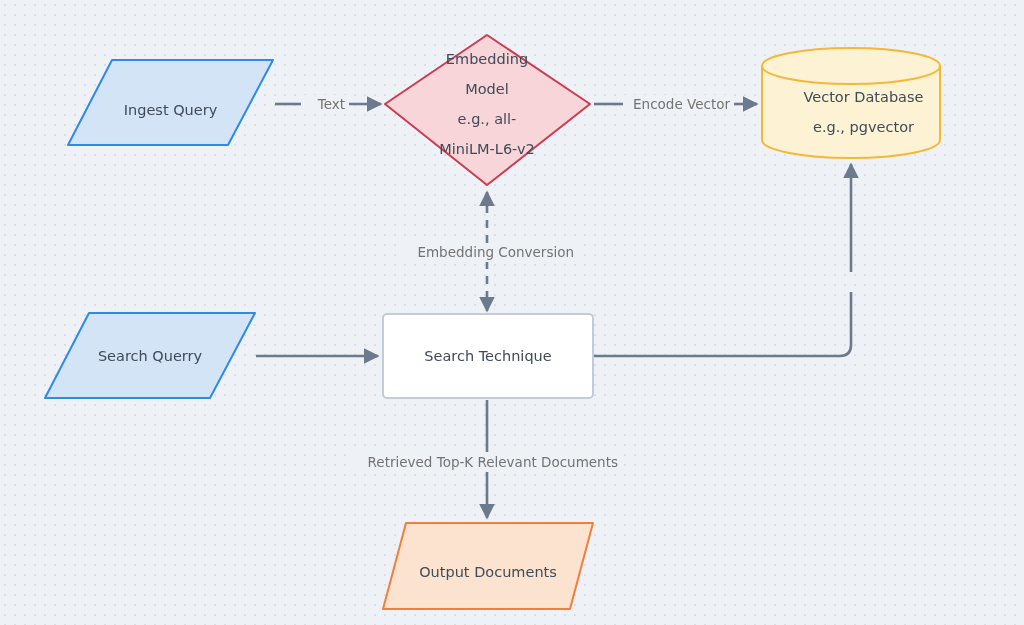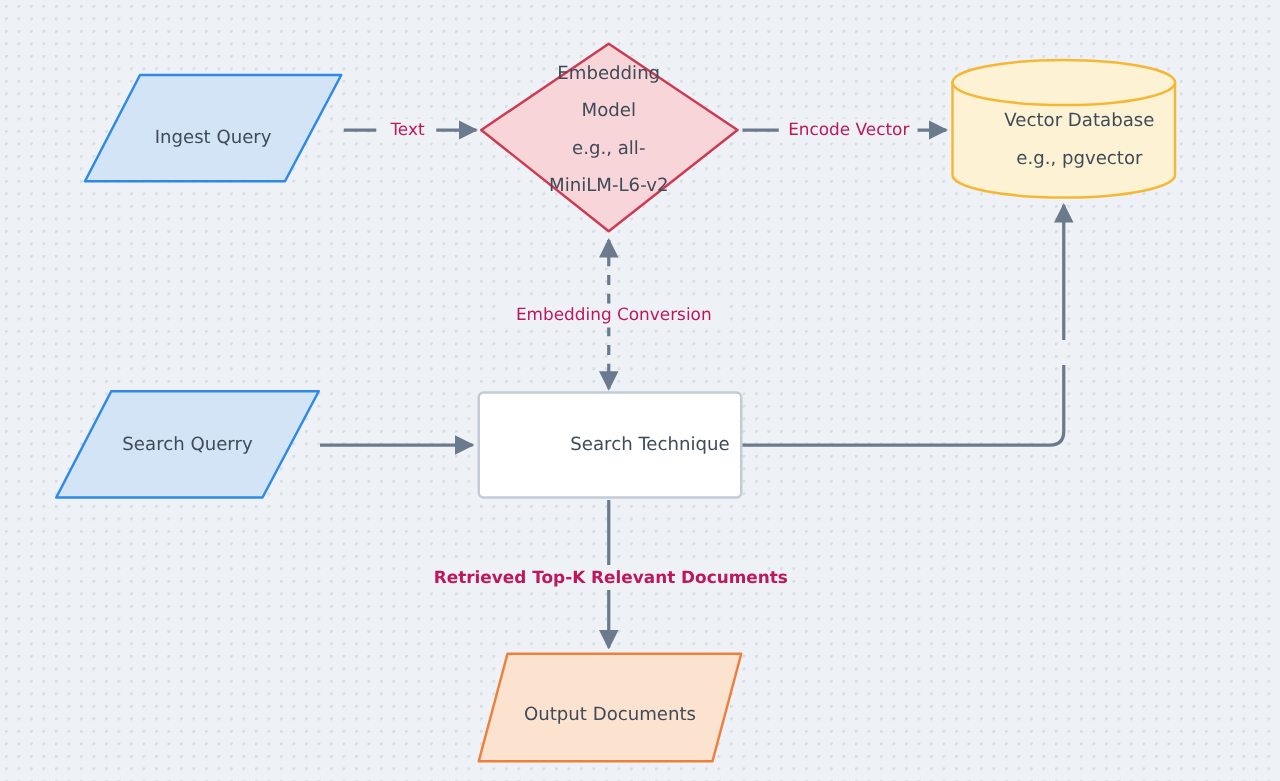--- a/index.html
+++ b/index.html
@@ -37,25 +37,25 @@
     justify-content: center;
     text-align: center;
     color: #3f4b58;
     font-size: 14.5px;
     line-height: 30px;
     pointer-events: none;
     white-space: pre-line;
   }
   .edge-label {
     position: absolute;
-    color: #be185d;
+    color: #737373;
     font-size: 13.5px;
     line-height: 17px;
     white-space: nowrap;
-    text-align: center;
+    text-align: right;
     background: #eef1f5;
     padding: 1px 4px;
     pointer-events: none;
   }
 </style>
 </head>
 <body>
 
 <div id="canvas">
 
@@ -107,26 +107,26 @@
   <div class="node-label" style="left:400px; top:56px; width:174px; height:96px;">Embedding
 Model
 e.g., all-
 MiniLM-L6-v2</div>
 
   <div class="node-label" style="left:762px; top:71px; width:203px; height:82px;">Vector Database
 e.g., pgvector</div>
 
   <div class="node-label" style="left:45px; top:313px; width:210px; height:85px;">Search Querry</div>
 
-  <div class="node-label" style="left:383px; top:314px; width:210px; height:84px;margin-left:32px;">Search Technique</div>
+  <div class="node-label" style="left:383px; top:314px; width:210px; height:84px;">Search Technique</div>
 
   <div class="node-label" style="left:383px; top:523px; width:210px; height:98px;">Output Documents</div>
 
   <div class="edge-label" style="left:303px; top:95px; width:38px;">Text</div>
 
   <div class="edge-label" style="left:624px; top:95px; width:102px;">Encode Vector</div>
 
   <div class="edge-label" style="left:404px; top:243px; width:166px;">Embedding Conversion</div>
 
 
-  <div class="edge-label" style="left:343px; top:453px; width:260px;font-weight:bold;">Retrieved Top-K Relevant Documents</div>
+  <div class="edge-label" style="left:354px; top:453px; width:260px;">Retrieved Top-K Relevant Documents</div>
 
 </div>
 
 </body></html>

